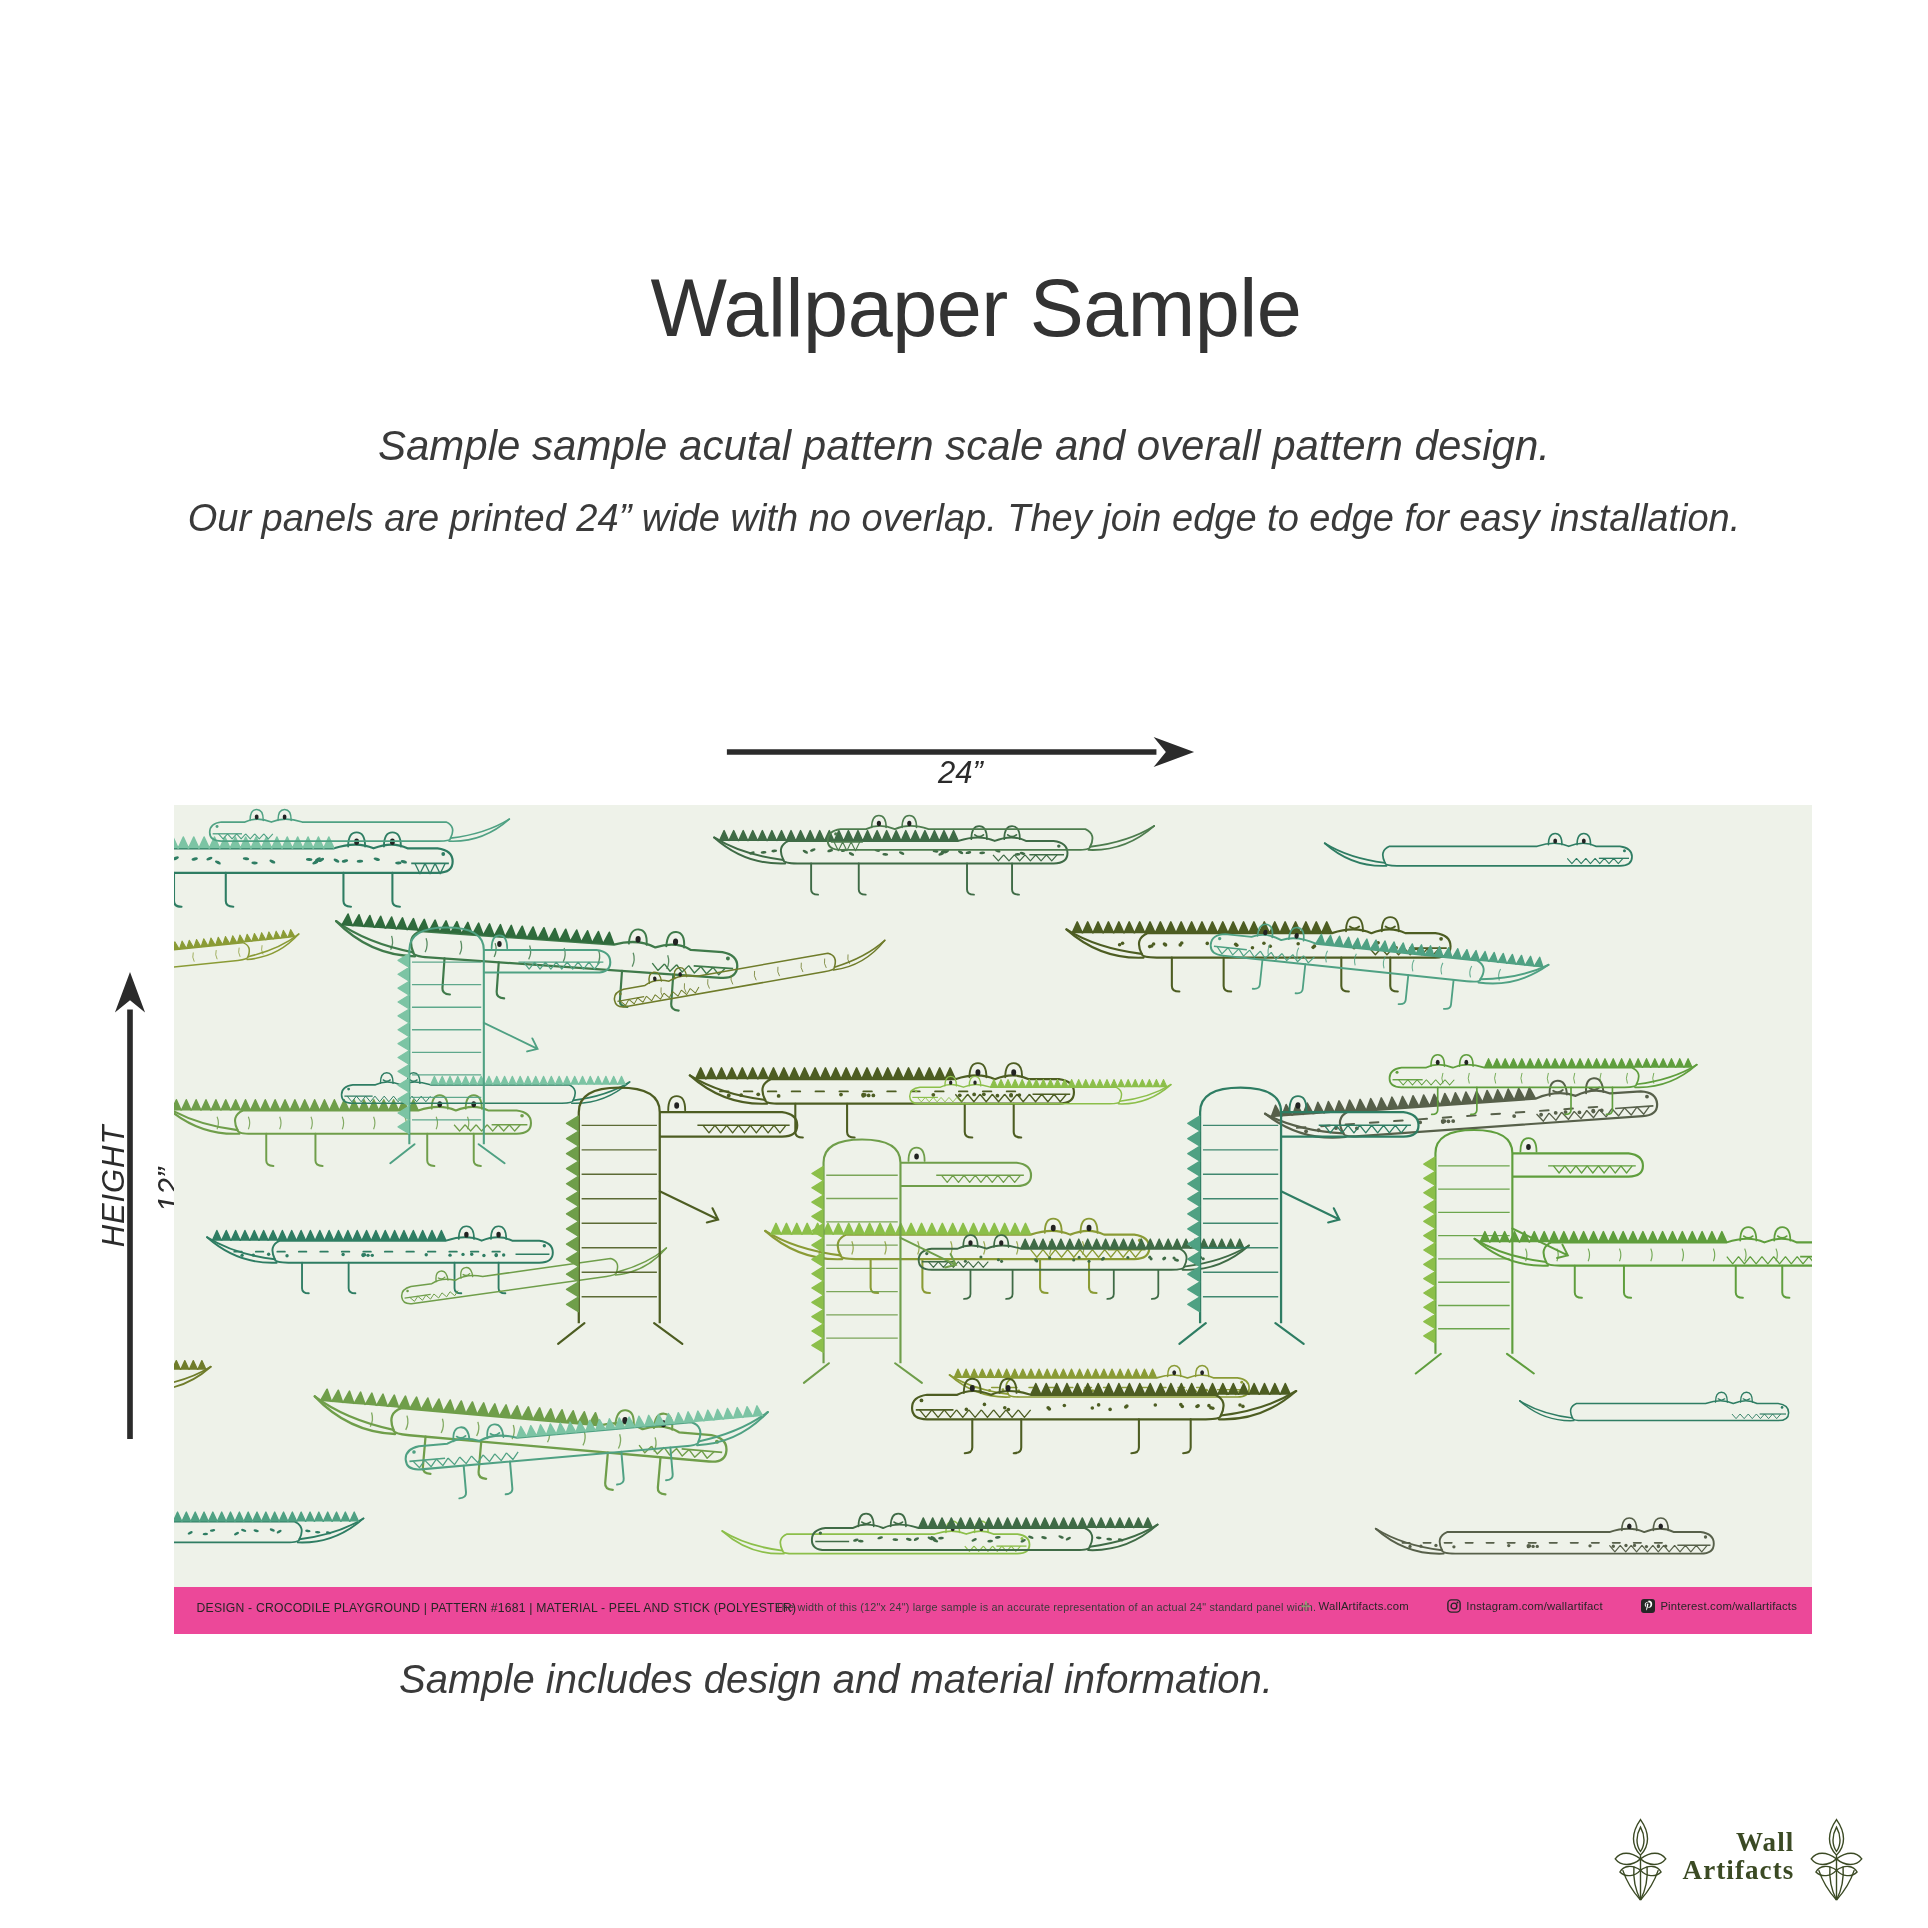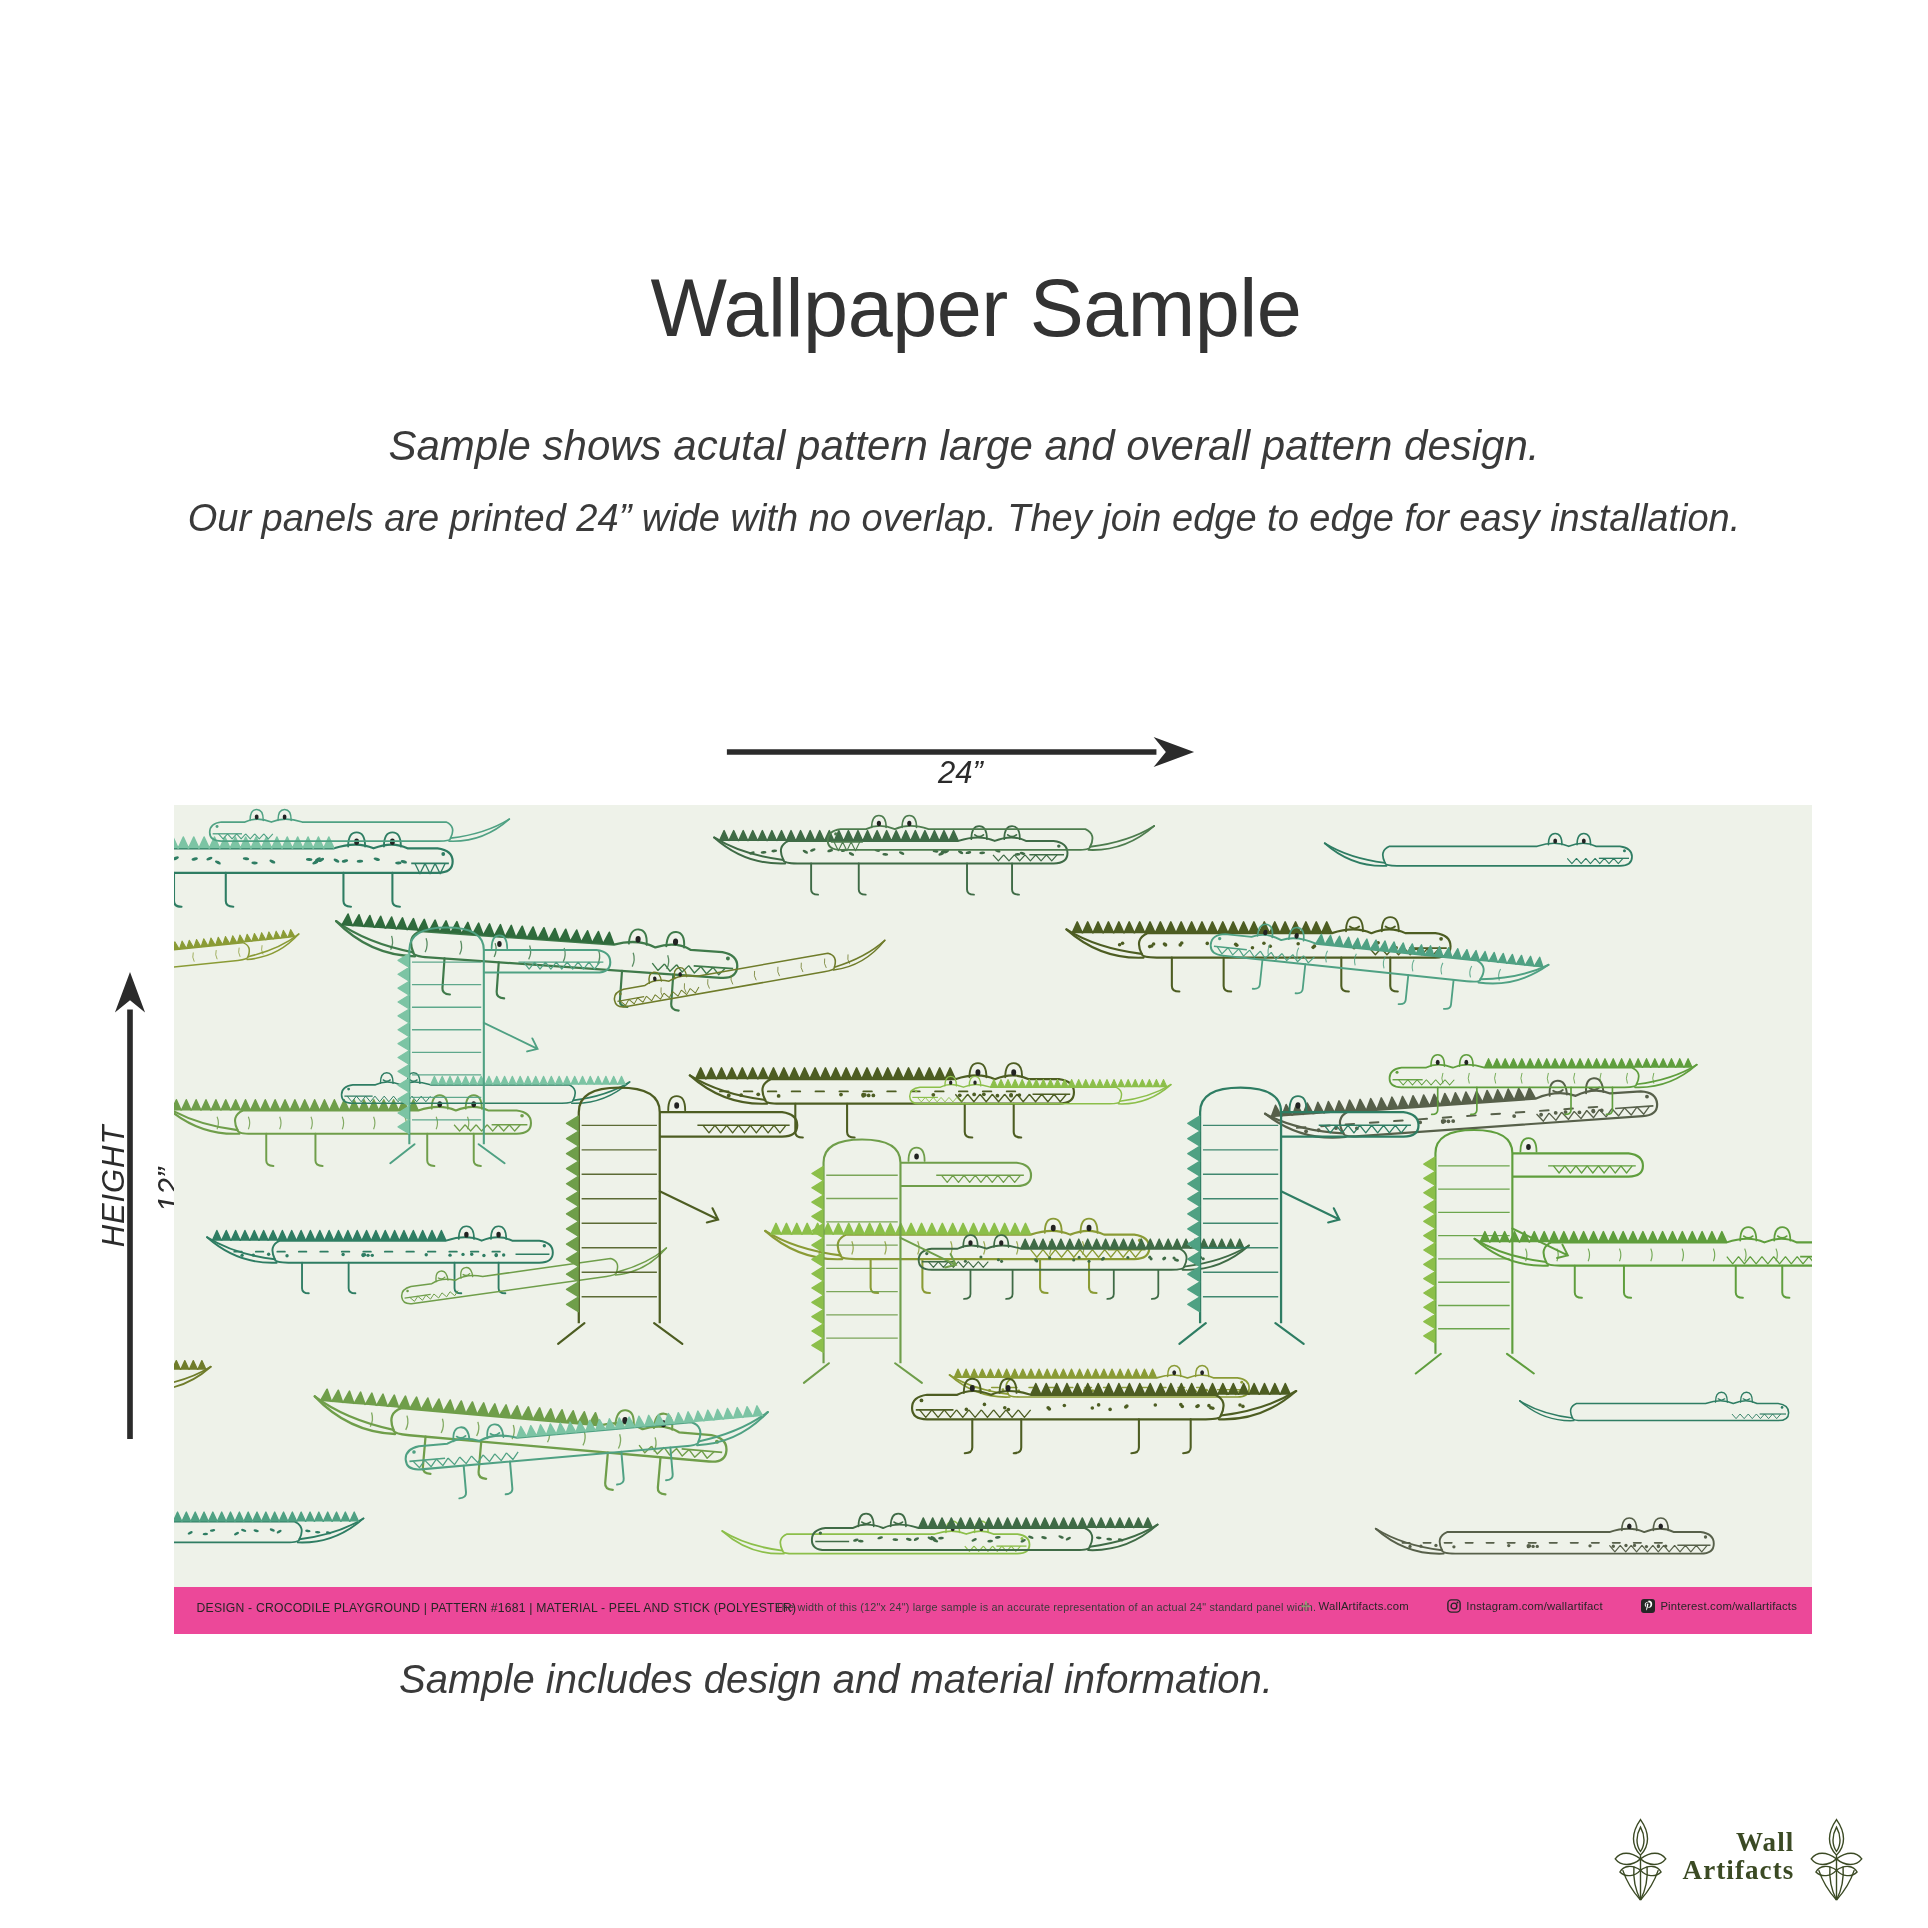--- a/index.html
+++ b/index.html
@@ -119,21 +119,21 @@
     letter-spacing:1.1px;
   }
   #brand-line-1{font-size:27px;}
   #brand-line-2{font-size:27px;}
 </style>
 </head>
 <body>
 
 <div id="header">
   <div id="page-title">Wallpaper Sample</div>
-  <div id="subtitle-1">Sample shows acutal pattern large and overall pattern design.</div>
+  <div id="subtitle-1">Sample sample acutal pattern scale and overall pattern design.</div>
   <div id="subtitle-2">Our panels are printed 24” wide with no overlap. They join edge to edge for easy installation.</div>
 </div>
 
 <div id="width-arrow-group">
   <svg id="width-arrow-svg" width="471" height="34" viewBox="0 0 500 36">
     <line x1="2" y1="18" x2="458" y2="18" stroke="#2b2b2b" stroke-width="6"></line>
     <path d="M455 2 L498 18 L455 34 L468 18 Z" fill="#2b2b2b"></path>
   </svg>
   <div id="width-value">24”</div>
 </div>

